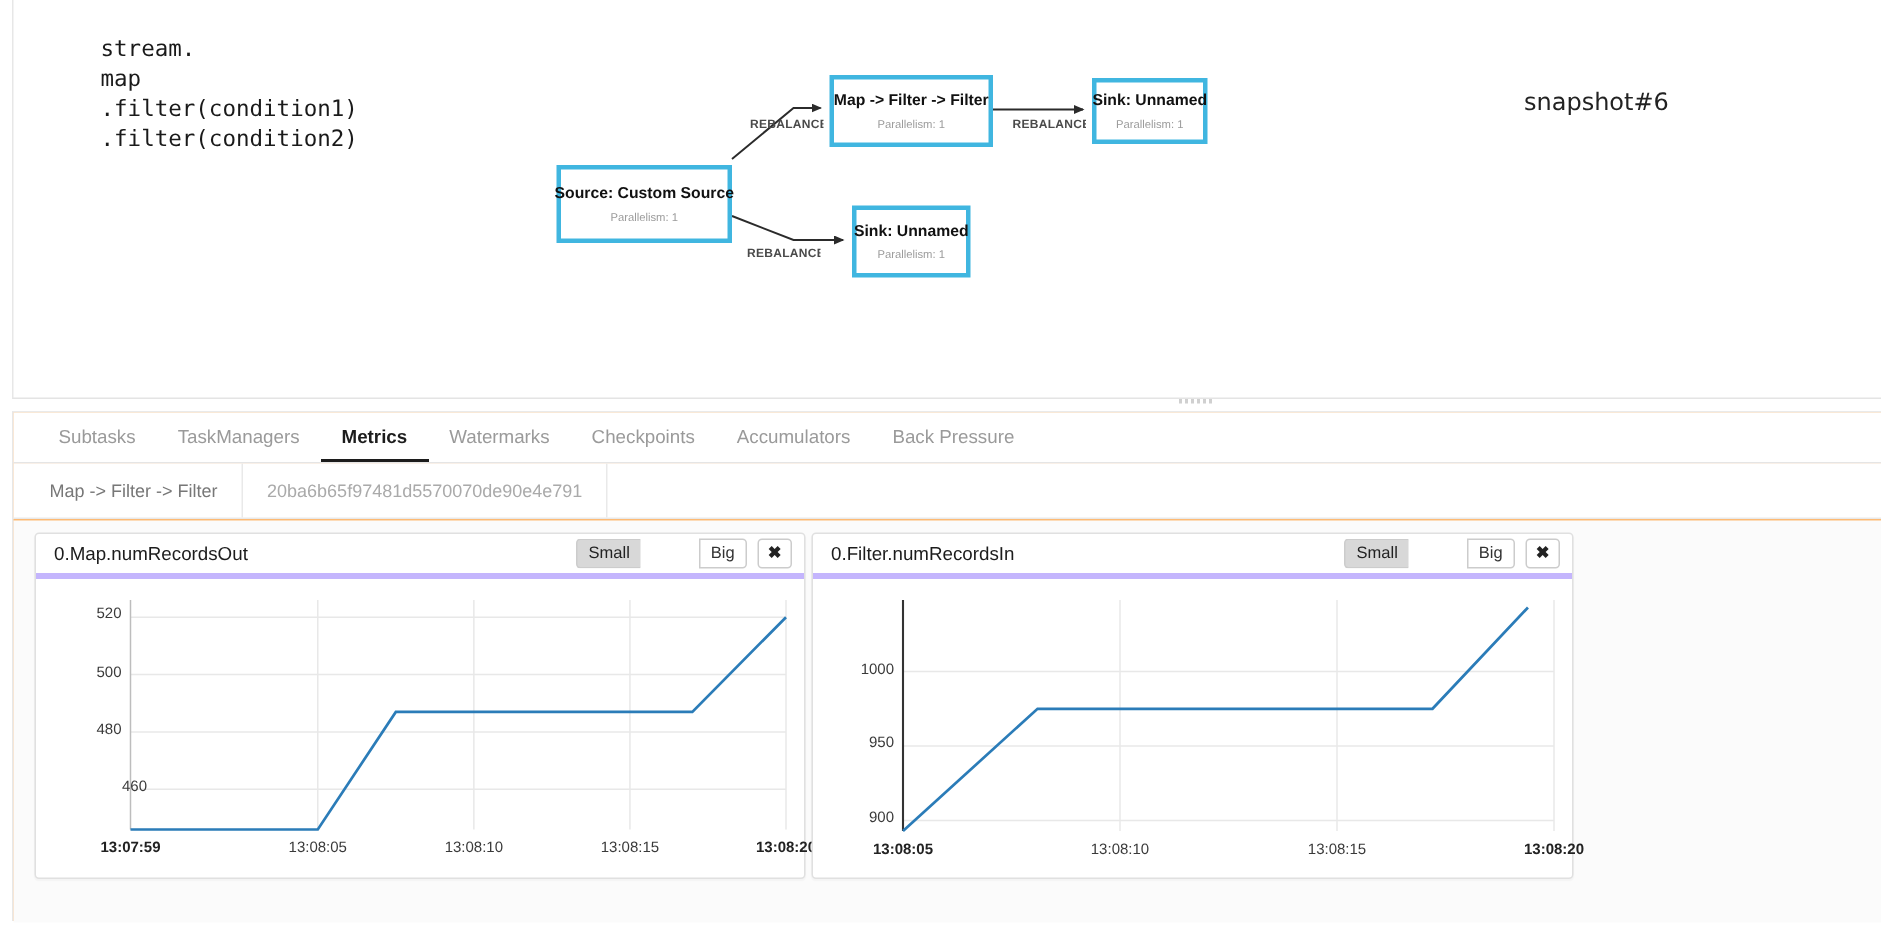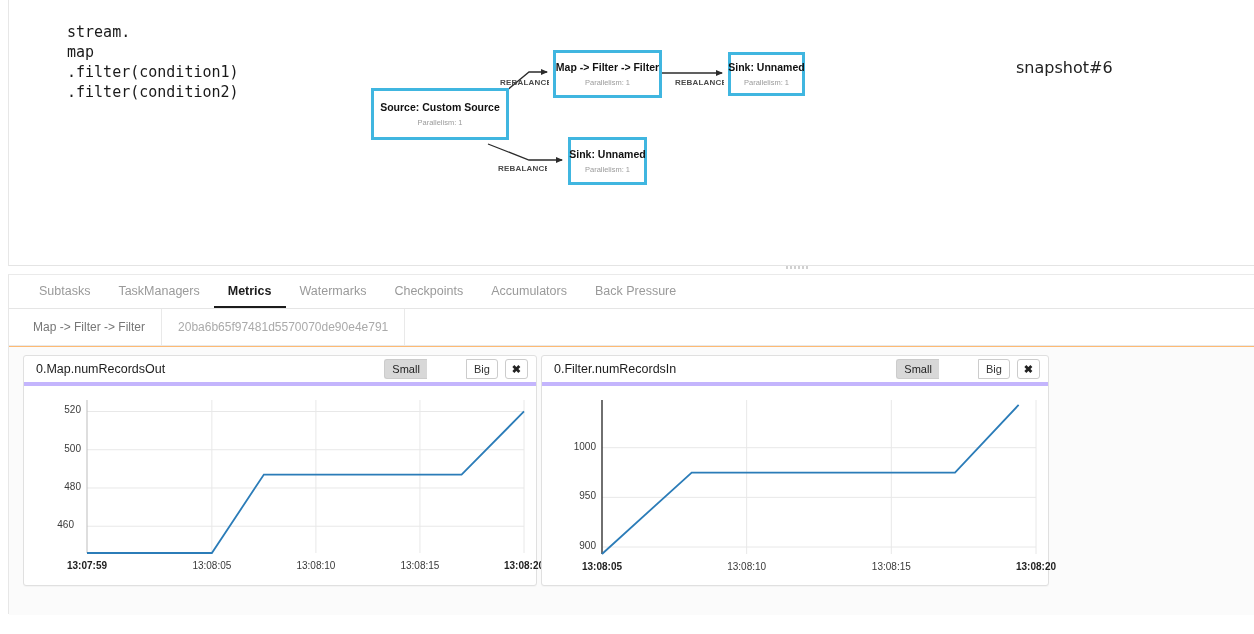--- a/index.html
+++ b/index.html
@@ -41,21 +41,21 @@
     align-items: center; justify-content: center;
   }
   .node-title {
     font-size: 10.5px; font-weight: bold; color: #111;
     line-height: 12px; white-space: nowrap;
   }
   .node-sub {
     font-size: 7.5px; color: #9b9b9b; margin-top: 5px;
     line-height: 9px; white-space: nowrap;
   }
-  .node.n-source { left: 362px; top: 88px; width: 138px; height: 52px; }
+  .node.n-source { left: 362px; top: 110px; width: 117px; height: 52px; }
   .node.n-map    { left: 544px; top: 50px; width: 109px; height: 48px; }
   .node.n-sink1  { left: 719px; top: 52px; width: 77px;  height: 44px; }
   .node.n-sink2  { left: 559px; top: 137px; width: 79px; height: 48px; }
 
   .edge-svg { position: absolute; left: 0; top: 0; width: 1246px; height: 266px; pointer-events: none; }
   .edge-label {
     position: absolute;
     font-size: 8px; font-weight: bold; color: #4a4a4a;
     letter-spacing: .2px; white-space: nowrap;
     overflow: hidden;
@@ -277,21 +277,21 @@
               <line x1="63" x2="500" y1="63.724999999999994" y2="63.724999999999994" stroke="#e8e8e8" stroke-width="1"></line>
               <line x1="63" x2="500" y1="25.474999999999994" y2="25.474999999999994" stroke="#e8e8e8" stroke-width="1"></line>
               <line x1="187.85714285714283" x2="187.85714285714283" y1="14" y2="167" stroke="#e8e8e8" stroke-width="1"></line>
               <line x1="291.9047619047619" x2="291.9047619047619" y1="14" y2="167" stroke="#e8e8e8" stroke-width="1"></line>
               <line x1="395.9523809523809" x2="395.9523809523809" y1="14" y2="167" stroke="#e8e8e8" stroke-width="1"></line>
               <line x1="500" x2="500" y1="14" y2="167" stroke="#e8e8e8" stroke-width="1"></line>
               <line x1="63" x2="63" y1="14" y2="167" stroke="#bdbdbd" stroke-width="1"></line>
               <polyline points="63.00,167.00 187.86,167.00 239.88,88.59 437.57,88.59 500.00,25.47" fill="none" stroke="#2b7cb8" stroke-width="1.8"></polyline>
             </svg>
           <div id="ticks0">
-              <div class="ytick" style="left: 4px; width: 46px; top: 133.225px;">460</div>
+              <div class="ytick" style="left: 28px; width: 46px; top: 133.225px;">460</div>
               <div class="ytick" style="left: 11px; width: 46px; top: 94.975px;">480</div>
               <div class="ytick" style="left: 11px; width: 46px; top: 56.725px;">500</div>
               <div class="ytick" style="left: 11px; width: 46px; top: 18.475px;">520</div>
               <div class="xtick bold" style="left: 63px; top: 174px;">13:07:59</div>
               <div class="xtick" style="left: 187.857px; top: 174px;">13:08:05</div>
               <div class="xtick" style="left: 291.905px; top: 174px;">13:08:10</div>
               <div class="xtick" style="left: 395.952px; top: 174px;">13:08:15</div>
               <div class="xtick bold" style="left: 500px; top: 174px;">13:08:20</div>
             </div>
         </div>

